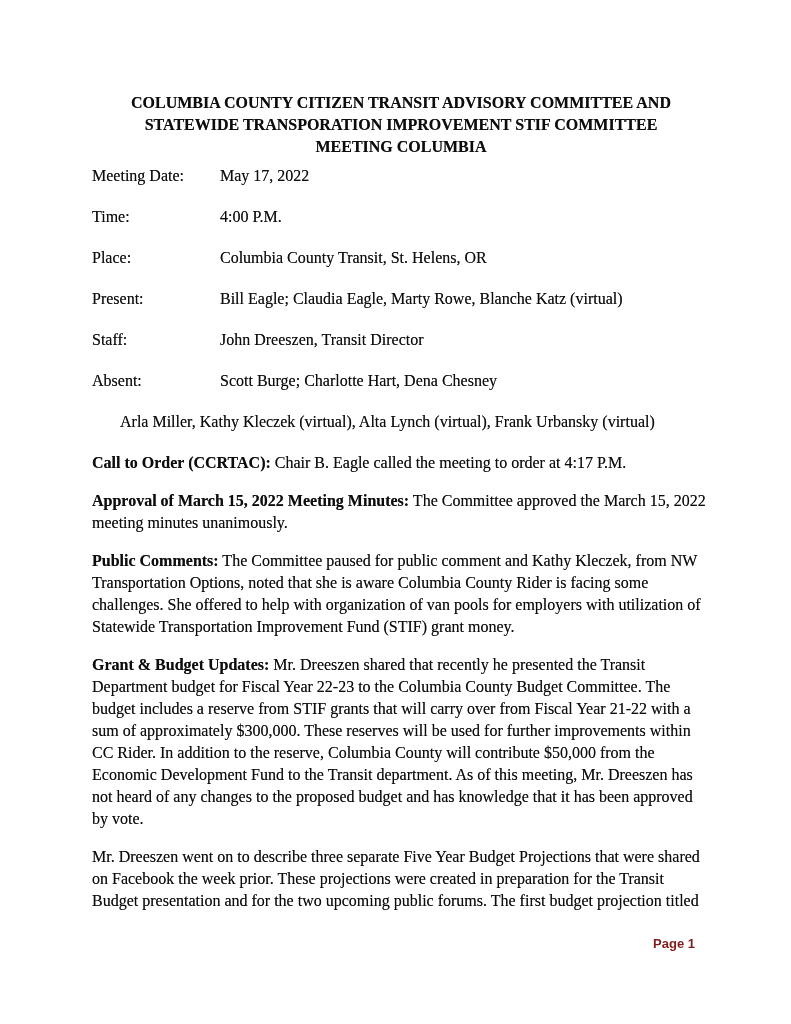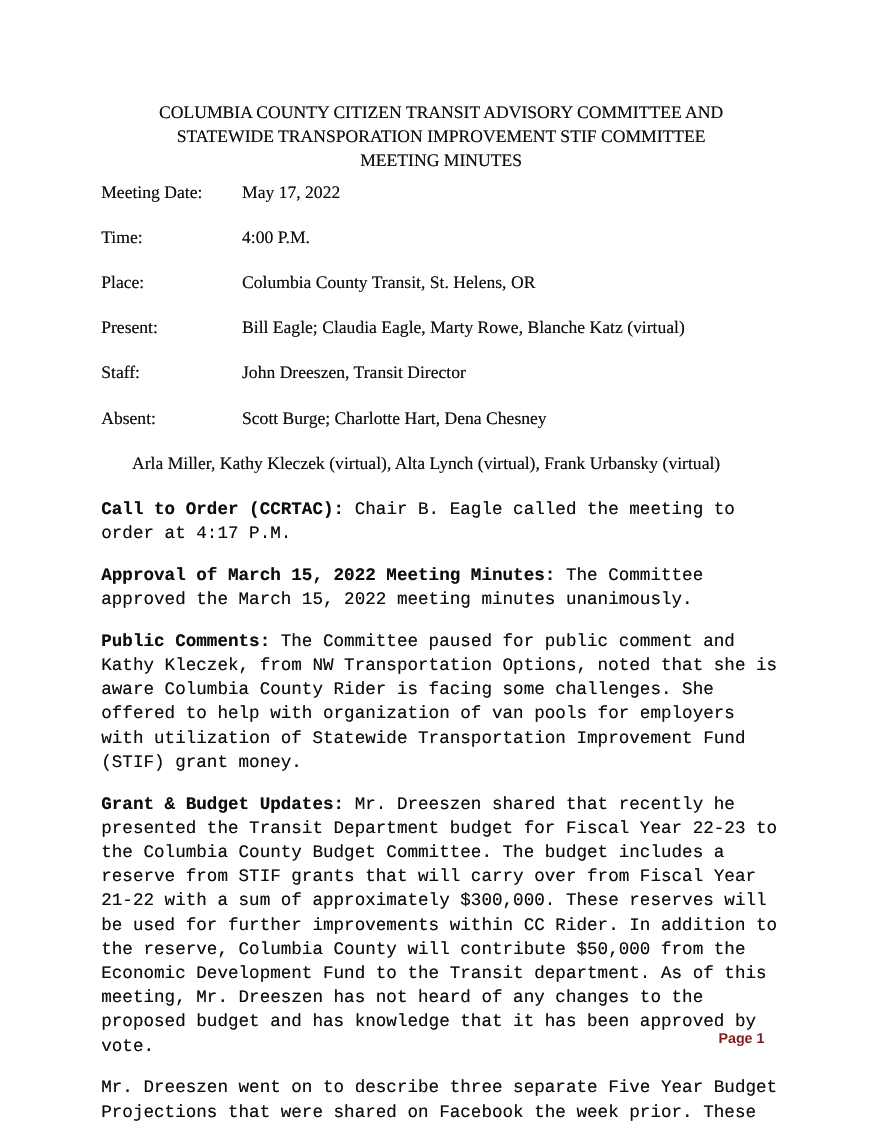--- a/index.html
+++ b/index.html
@@ -20,42 +20,41 @@
     position: absolute;
     left: 92px;
     top: 92px;
     width: 618px;
     font-size: 16px;
     line-height: 22px;
     
     text-shadow: 0 0 0.6px rgba(0,0,0,0.55);
   }
   .title-block {
-    font-weight: normal;
+    font-weight: bold;
     text-align: center;
     margin: 0 0 7px 0;
   }
   .meta-section {
     margin: 0;
   }
   .meta-row {
     display: flex;
     margin-bottom: 19px;
   }
   .meta-row .label {
     font-weight: normal;
     flex: 0 0 100px;
   }
   .meta-row .value {
     flex: 1 1 auto;
     margin-left: 28px;
   }
   .para {
     margin: 15px 0 16px 0;
-    font-family: Liberation Mono, monospace;
   }
   .para:last-child {
     margin-bottom: 0;
   }
   .lead {
     font-weight: bold;
   }
   .footer-page {
     position: absolute;
     top: 936px;
@@ -68,21 +67,21 @@
 </style>
 </head>
 <body>
 
 <div class="page">
   <div class="content">
 
     <div class="title-block">
       <div>COLUMBIA COUNTY CITIZEN TRANSIT ADVISORY COMMITTEE AND</div>
       <div>STATEWIDE TRANSPORATION IMPROVEMENT STIF COMMITTEE</div>
-      <div>MEETING MINUTES</div>
+      <div>MEETING COLUMBIA</div>
     </div>
 
     <div class="meta-section">
       <div class="meta-row">
         <span class="label">Meeting Date:</span>
         <span class="value">May 17, 2022</span>
       </div>
       <div class="meta-row">
         <span class="label">Time:</span>
         <span class="value">4:00 P.M.</span>

